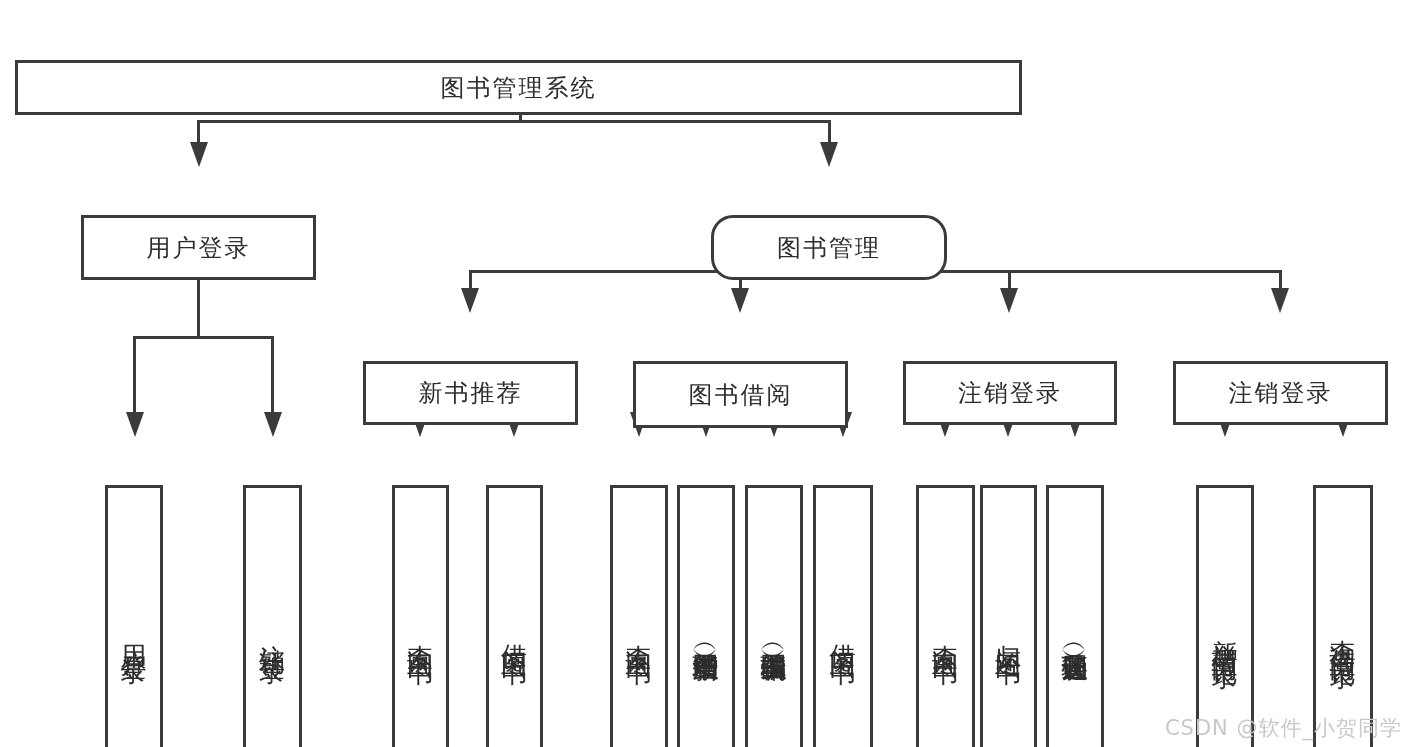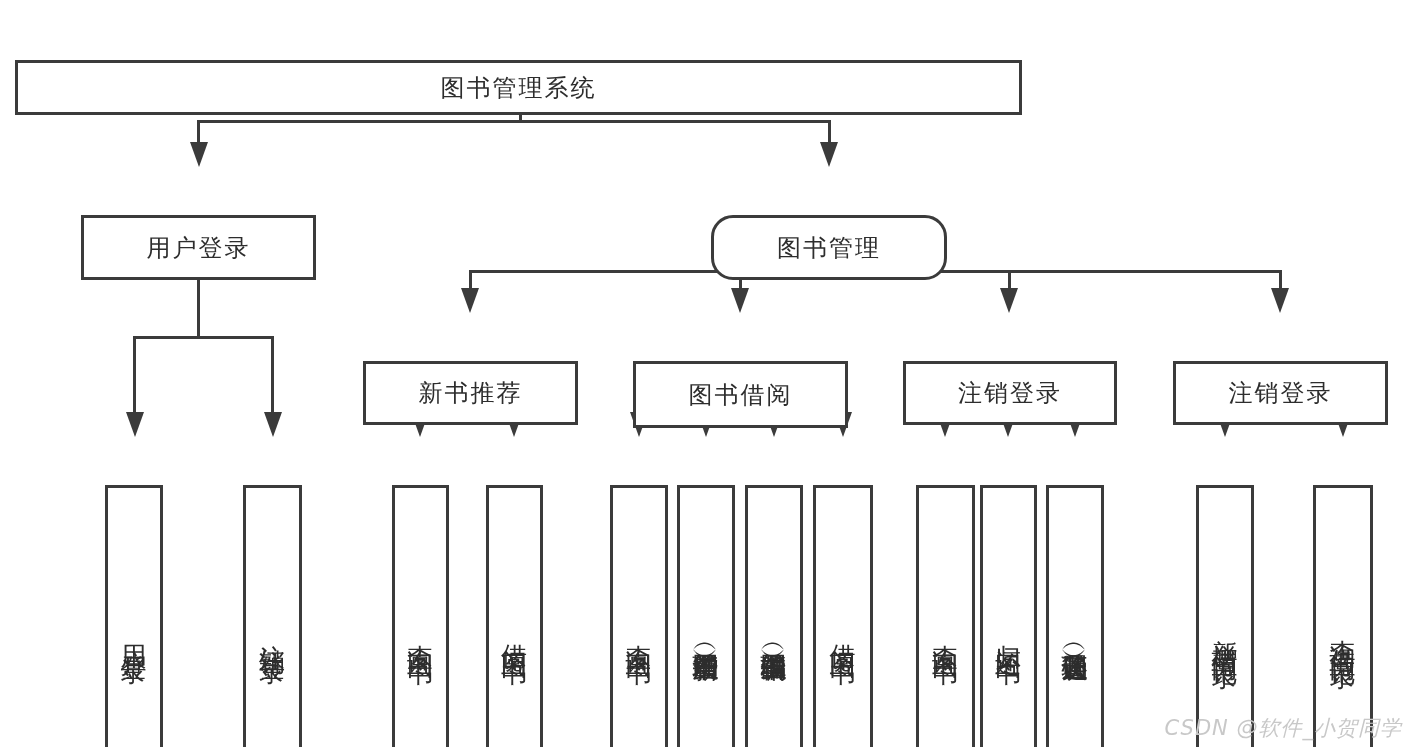--- a/index.html
+++ b/index.html
@@ -39,21 +39,20 @@
     border-top:25px solid #3b3b3b;
   }
   .watermark{
     position:absolute;
     top:714px;right:3px;
     font-size:21px;
     letter-spacing:1px;
     color:#c8c8c8;
     z-index:10;
     white-space:nowrap;
-    font-style:italic;
   }
 </style>
 </head>
 <body>
 
 <div id="canvas">
 
   <div class="ln" style="left:519px;top:65px;width:3px;height:55px;"></div>
 
   <div class="ln" style="left:197px;top:120px;width:634px;height:3px;"></div>

